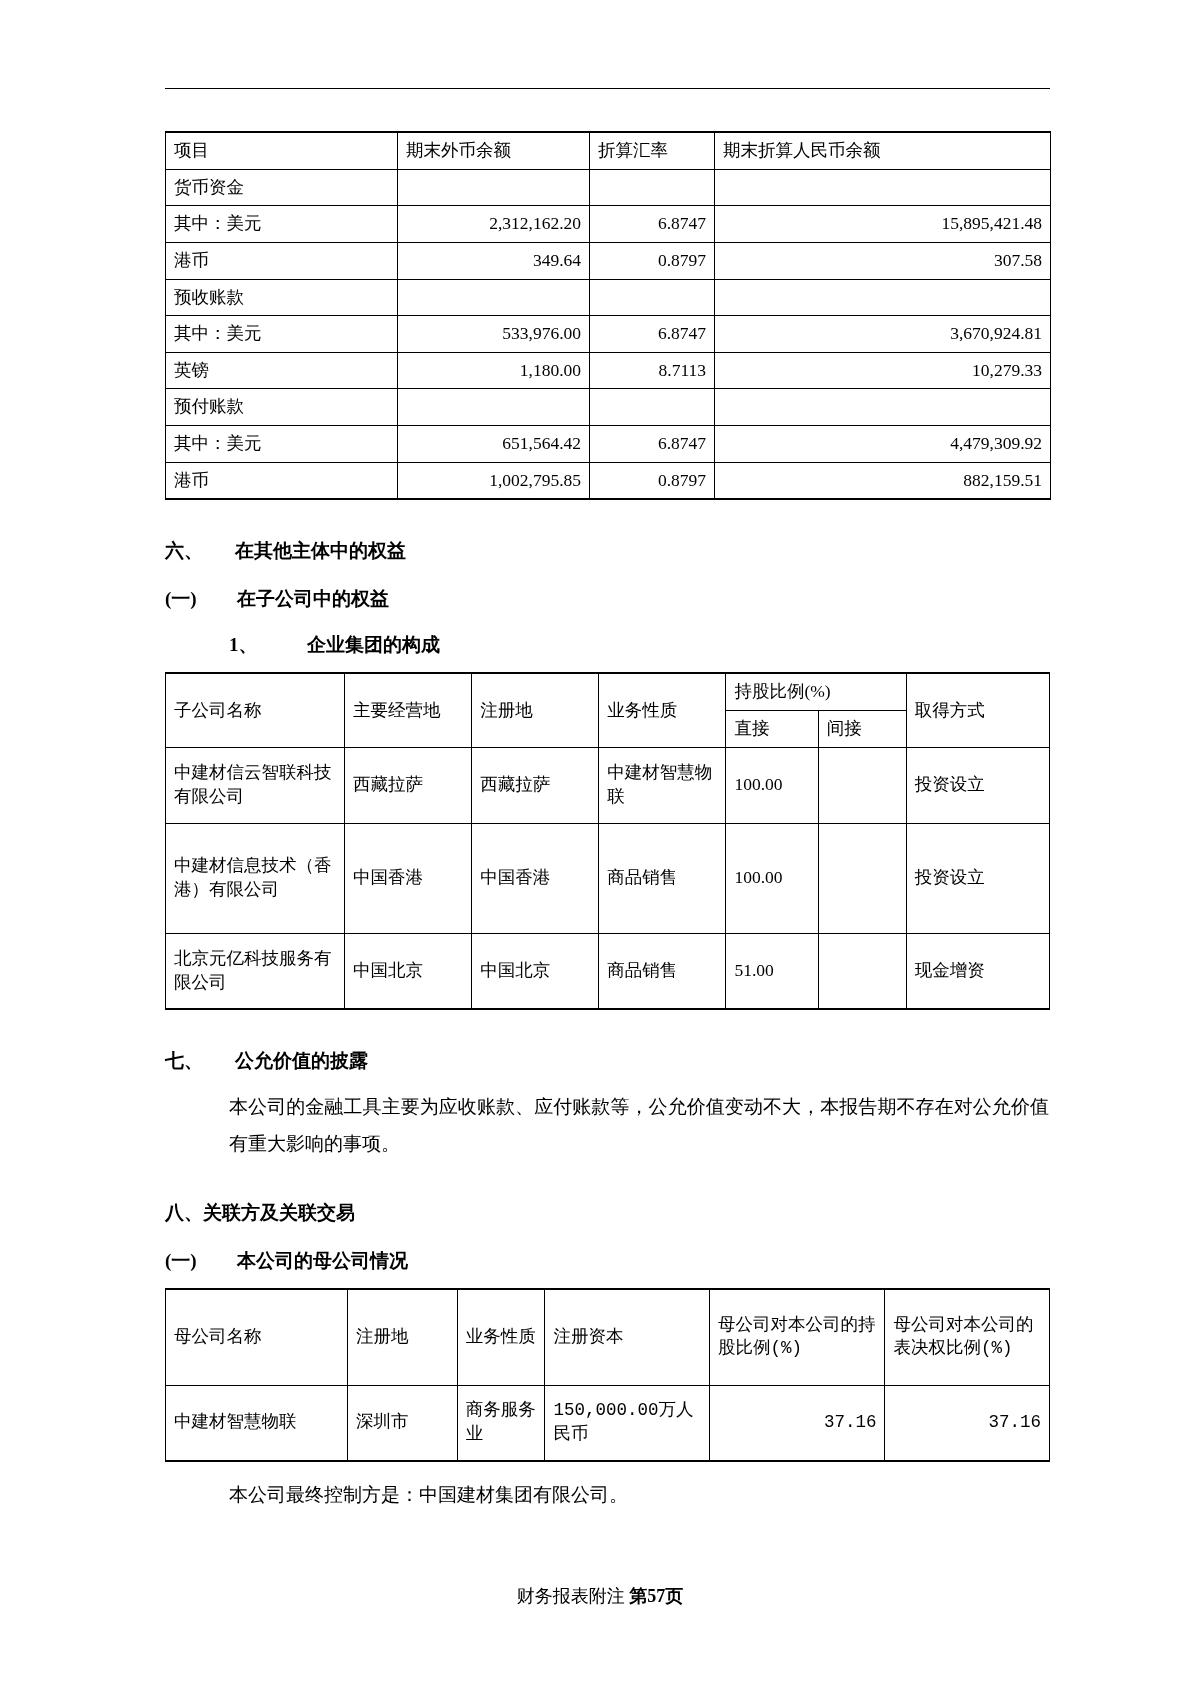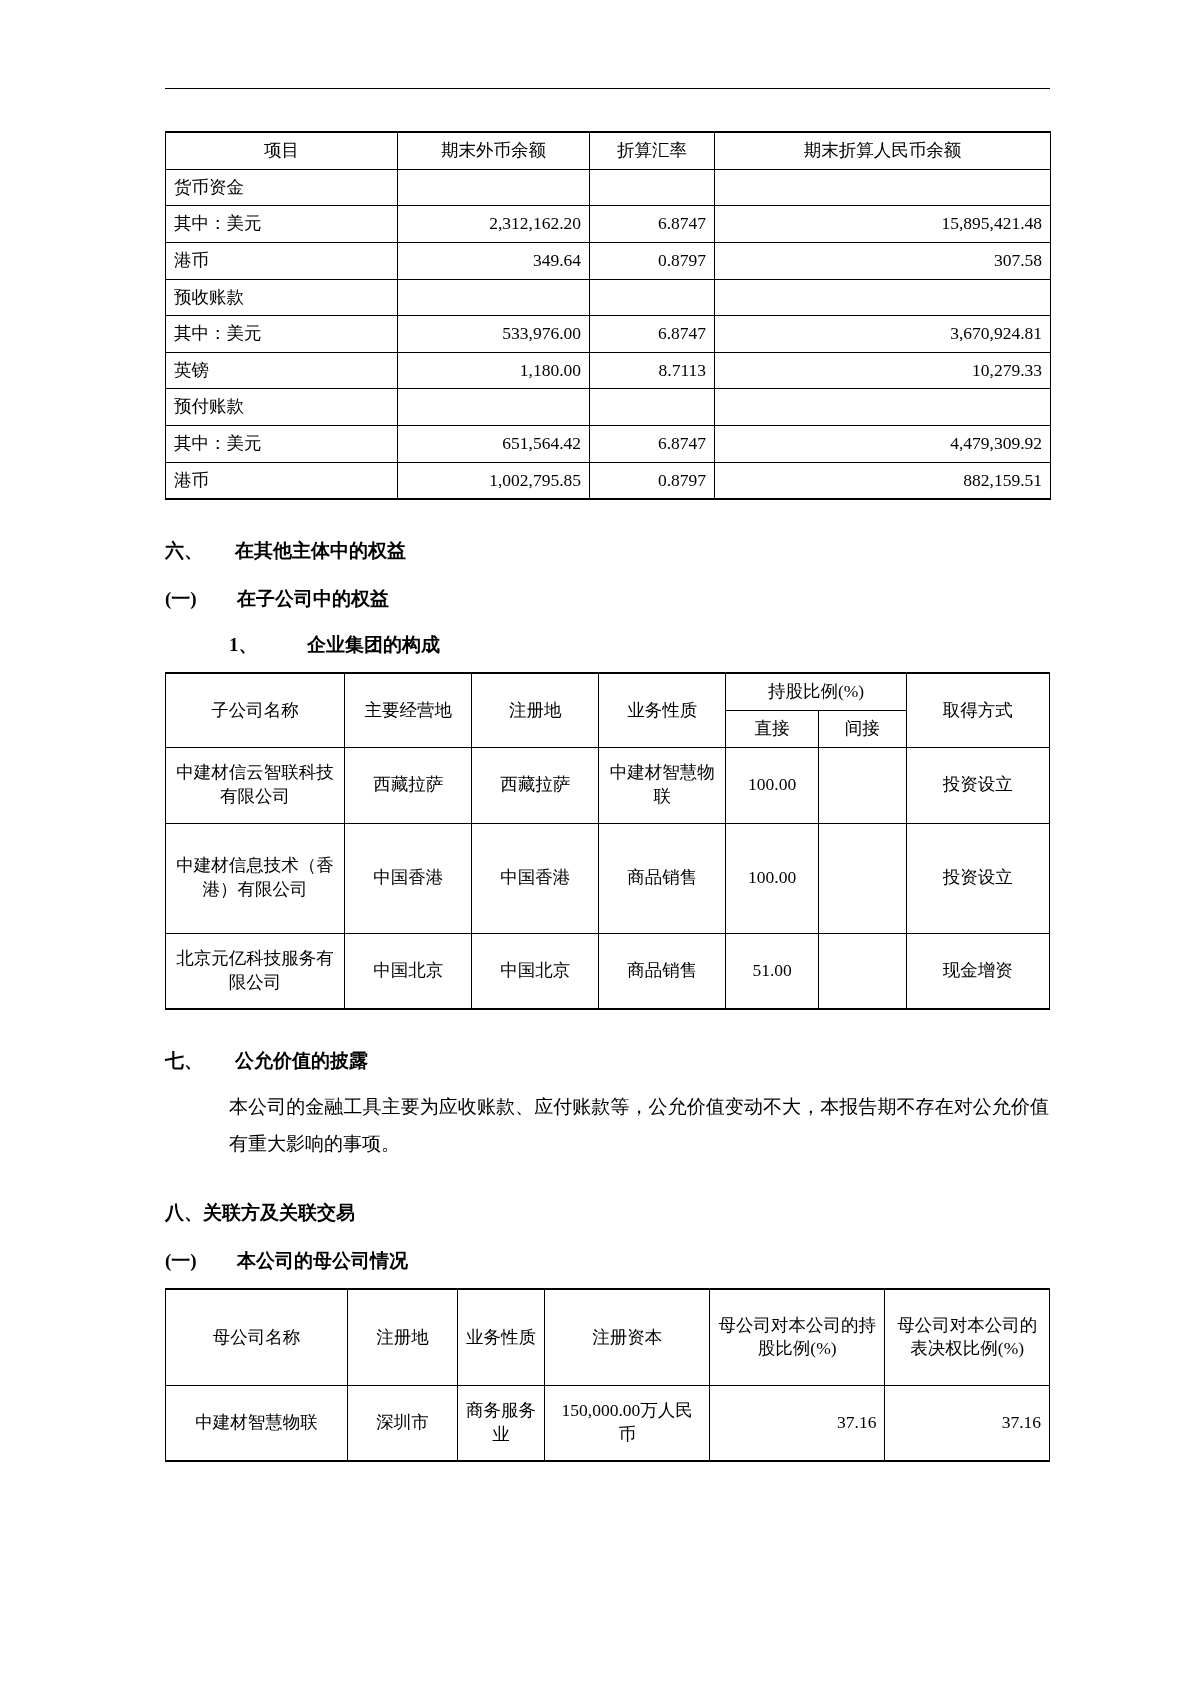--- a/index.html
+++ b/index.html
@@ -38,21 +38,21 @@
     border: 1px solid #000;
     padding: 6px 8px;
     font-weight: normal;
     vertical-align: middle;
     line-height: 1.35;
   }
   .tbl-outer {
     border-top: 2.5px solid #000;
     border-bottom: 2.5px solid #000;
   }
-  .c { text-align: center; }
+  .c { text-align: left; }
   .r { text-align: right; padding-right: 12px; }
   .l { text-align: left; }
   .indent1 { padding-left: 18px; }
   .indent2 { padding-left: 60px; margin-top: 48px; }
 
   
   .h-row {
     display: flex;
     align-items: baseline;
     font-weight: bold;
@@ -261,21 +261,21 @@
   </div>
   <div class="para">本公司的金融工具主要为应收账款、应付账款等，公允价值变动不大，本报告期不存在对公允价值有重大影响的事项。</div>
 
   <div class="h-plain">八、关联方及关联交易</div>
 
   <div class="h-sub">
     <span class="num">(一)</span>
     <span>本公司的母公司情况</span>
   </div>
 
-  <table class="doc tbl-outer" style="margin-top:14px;">
+  <table class="doc tbl-outer" style="margin-top:14px;font-family:Liberation Mono, monospace;">
     <colgroup>
       <col style="width:166px">
       <col style="width:100px">
       <col style="width:80px">
       <col style="width:150px">
       <col style="width:160px">
       <col style="width:150px">
     </colgroup>
     <thead>
       <tr style="height:96px;">
@@ -292,15 +292,20 @@
         <td class="c">中建材智慧物联</td>
         <td class="c">深圳市</td>
         <td class="c">商务服务业</td>
         <td class="c">150,000.00万人民币</td>
         <td class="r">37.16</td>
         <td class="r">37.16</td>
       </tr>
     </tbody>
   </table>
 
-
+  <div class="note-after">本公司最终控制方是：中国建材集团有限公司。</div>
+
+  <div class="footer">
+    <span>财务报表附注</span>
+    <span class="pg">第57页</span>
+  </div>
 
 </div>
 
 </body></html>

